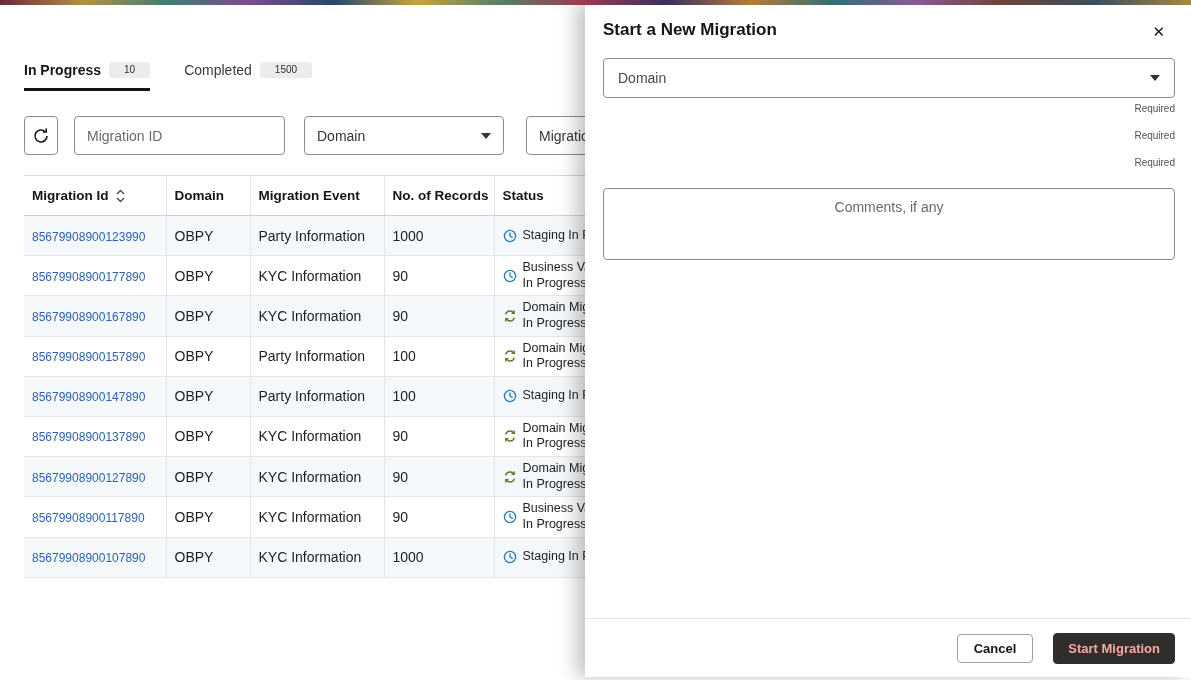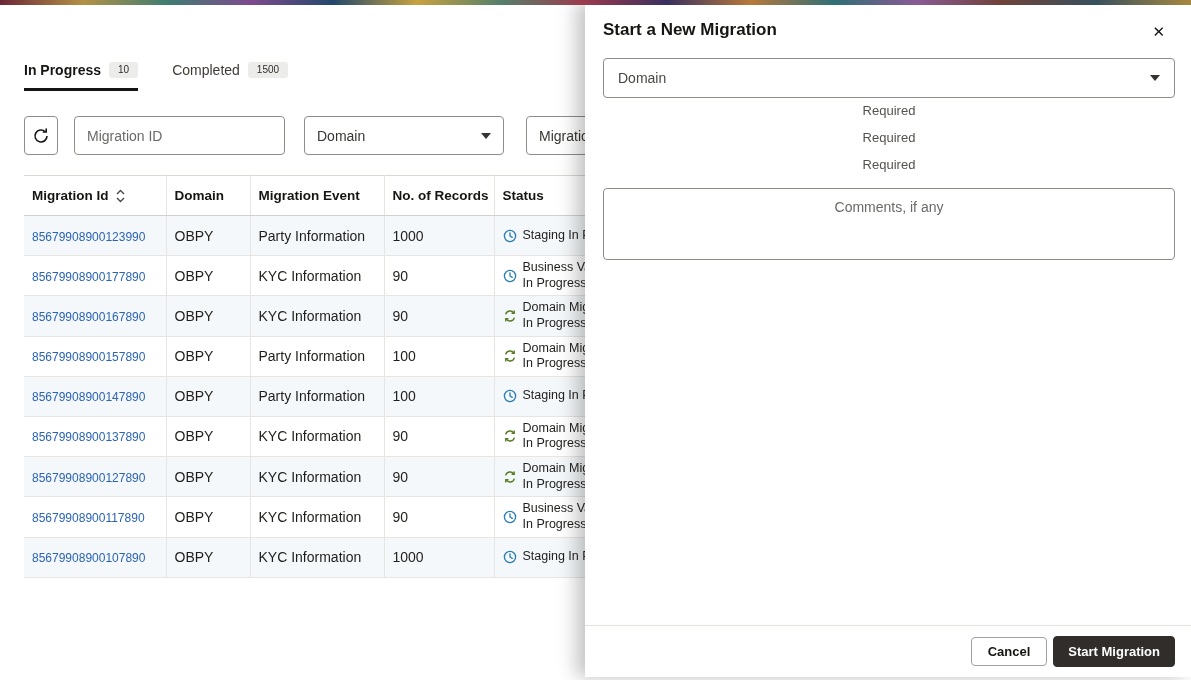--- a/index.html
+++ b/index.html
@@ -20,21 +20,21 @@
     position: absolute; left: 18px; top: 14px;
     font-size: 21px; font-weight: 700; color: #161513; letter-spacing: -0.2px;
   }
 
   
   .tab-bar { position: absolute; left: 24px; top: 62px; display: flex; gap: 34px; }
   .tab { display: flex; align-items: center; gap: 8px; font-size: 14px; color: #3d3a36; padding-bottom: 10px; border-bottom: 3px solid transparent; cursor: pointer; }
   .tab.active { font-weight: 700; color: #161513; border-bottom-color: #161513; }
   .tab-badge {
     background: #ececea; color: #312d2a; font-size: 10px; line-height: 10px;
-    padding: 3px 9px; border-radius: 3px; font-weight: 400;
+    padding: 3px 15px; border-radius: 3px; font-weight: 400;
   }
 
   
   .filters { position: absolute; left: 24px; top: 116px; display: flex; align-items: center; }
   .refresh-btn {
     width: 34px; height: 39px; border: 1px solid #8f8d8a; border-radius: 4px; background: #fff;
     display: flex; align-items: center; justify-content: center; cursor: pointer; margin-right: 16px;
   }
   .text-input {
     width: 211px; height: 39px; border: 1px solid #8f8d8a; border-radius: 4px;
@@ -86,34 +86,34 @@
   .panel-header { position: relative; padding: 18px 18px 10px 18px; }
   .panel-title { font-size: 17px; font-weight: 700; color: #161513; }
   .panel-close {
     position: absolute; right: 22px; top: 18px; font-size: 15px; color: #161513;
     background: none; border: none; cursor: pointer; line-height: 1; padding: 4px;
     font-family: "Liberation Sans", sans-serif;
   }
   .panel-body { flex: 1; padding: 8px 16px 0 18px; }
   .field-group { margin-bottom: 14px; }
   .panel .select-box { width: 572px; height: 40px; padding: 0 14px; color: #4a4845; }
-  .field-hint { width: 572px; text-align: center; font-size: 13px; color: #55524e; margin-top: 5px; height: 13px; }
+  .field-hint { width: 572px; text-align: right; font-size: 10px; color: #55524e; margin-top: 5px; height: 13px; }
   .comments-area {
     width: 572px; height: 72px; border: 1px solid #8f8d8a; border-radius: 4px;
     font-size: 14px; padding: 10px 14px; color: #161513; resize: none; outline: none;
     font-family: "Liberation Sans", sans-serif; margin-top: 4px; text-align: center;
   }
   .comments-area::placeholder { color: #6b6a68; opacity: 1; }
   .panel-footer {
-    height: 52px; border-top: 1px solid #e5e3e0;
-    display: flex; align-items: center; justify-content: flex-end; gap: 6px; padding-right: 16px;
+    height: 59px; border-top: 1px solid #e5e3e0;
+    display: flex; align-items: center; justify-content: flex-end; gap: 20px; padding-right: 16px;
   }
   .btn { font-family: "Liberation Sans", sans-serif; font-size: 13px; font-weight: 600; border-radius: 4px; cursor: pointer; }
   .btn-secondary { background: #fff; color: #161513; border: 1px solid #a3a19e; padding: 6px 16px; }
-  .btn-primary { background: #312d2a; color: #ffffff; border: 1px solid #312d2a; padding: 7px 14px; }
+  .btn-primary { background: #312d2a; color: #fca5a5; border: 1px solid #312d2a; padding: 7px 14px; }
 </style>
 </head>
 <body>
 
 <div class="screen">
 
   <div class="top-strip"></div>
 
 
   <div class="tab-bar">

